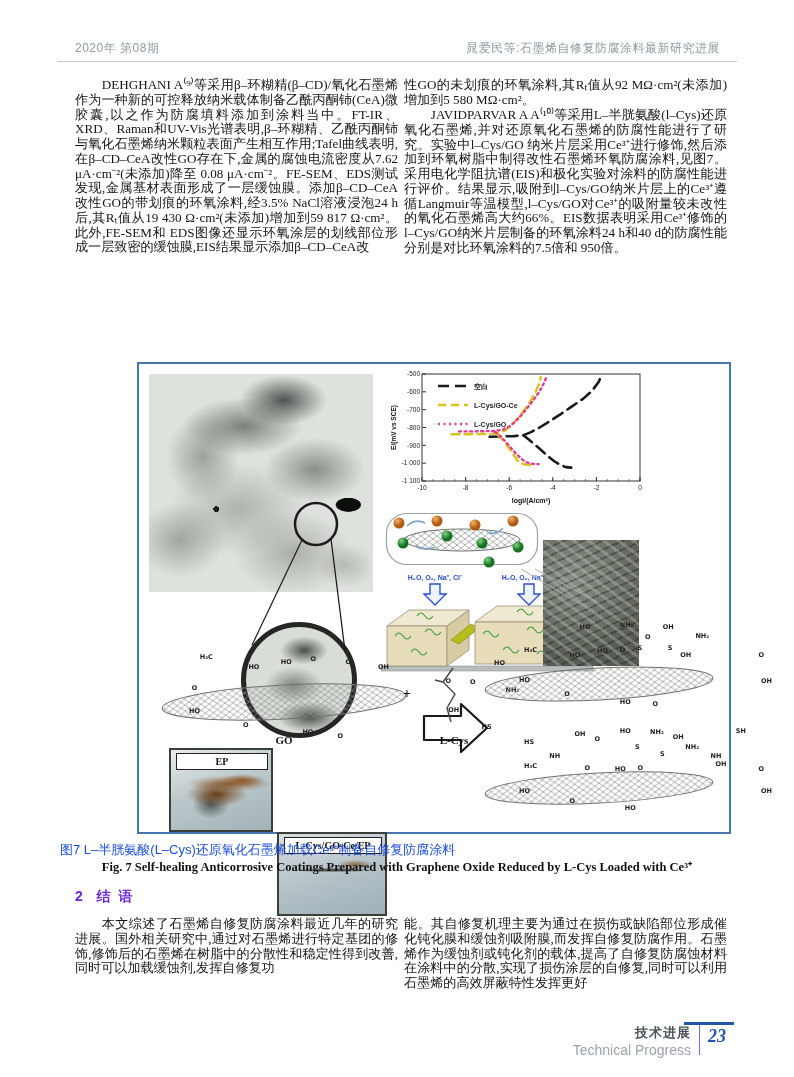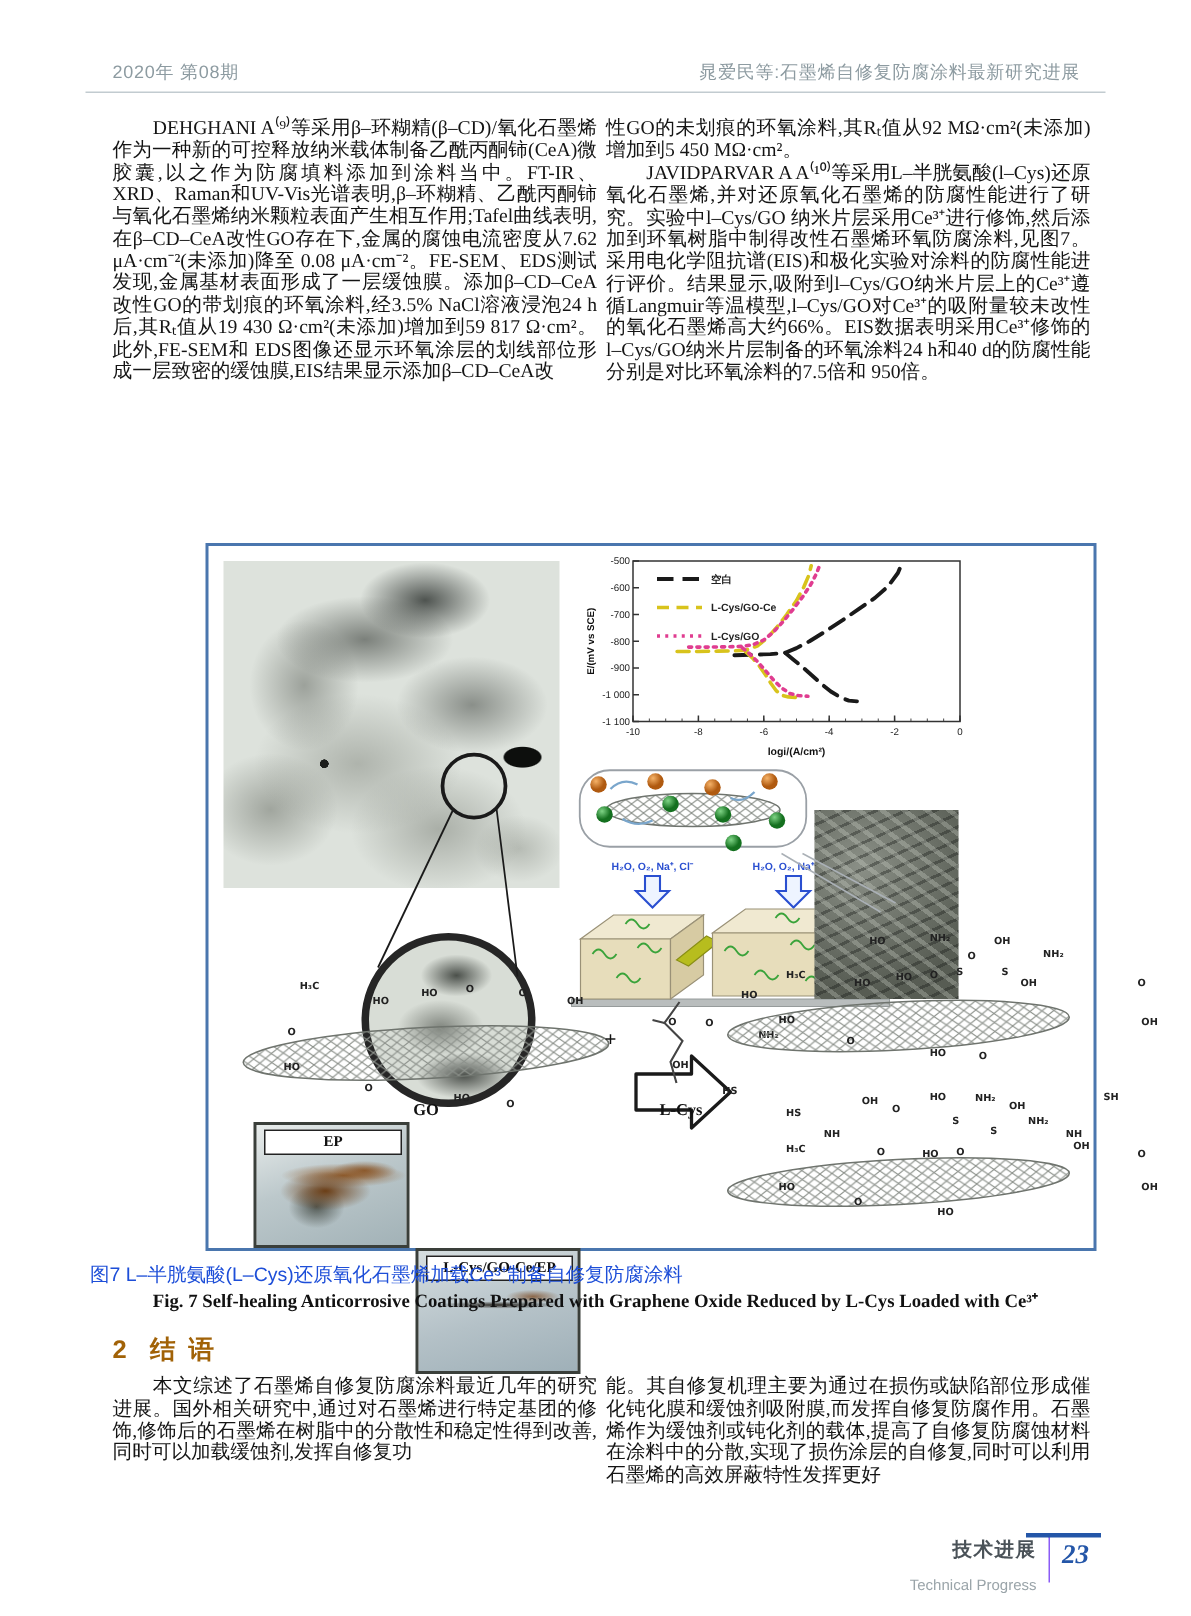--- a/index.html
+++ b/index.html
@@ -53,25 +53,25 @@
   .atom{position:absolute;font-size:6.5px;font-weight:bold;line-height:1;color:#222;
     font-family:"DejaVu Sans",sans-serif;white-space:nowrap;padding-left:40px;}
   .struct{position:absolute;}
   .slabel{position:absolute;text-align:center;font-weight:bold;color:#111;}
   .slabel-cn{font-size:11.5px;font-style:italic;font-family:"Liberation Serif",serif;}
   .slabel-en{font-size:11px;font-family:"Liberation Serif",serif;}
   
   .cap-cn{font-family:"Liberation Sans",sans-serif;font-weight:normal;font-size:13px;color:#1d4ed8;}
   .cap-en{font-family:"Liberation Serif",serif;font-weight:bold;font-size:12.5px;color:#111;text-align:center;}
   
-  .sec{font-family:"Liberation Sans",sans-serif;font-weight:bold;font-size:17px;color:#a16207;letter-spacing:2px;}
+  .sec{font-family:"Liberation Sans",sans-serif;font-weight:bold;font-size:14px;color:#6d28d9;letter-spacing:2px;}
   
   .f-labels{text-align:right;font-family:"Liberation Sans",sans-serif;}
   .f-cn{font-size:13px;font-weight:bold;color:#4a5258;letter-spacing:1px;}
-  .f-en{font-size:10px;color:#9aa4a9;margin-top:10px;}
+  .f-en{font-size:14px;color:#9aa4a9;margin-top:0;}
   .f-bracket{position:relative;border-top:3px solid #2456a8;border-left:1px solid #8b5cf6;
     padding:1px 8px 8px 8px;margin-left:8px;}
   .f-bracket::before{content:'';position:absolute;left:-16px;top:-3px;width:16px;height:3px;background:#2456a8;}
   .f-page{font-style:italic;font-weight:bold;font-size:18px;color:#2456a8;font-family:"Liberation Serif",serif;}
   svg text{font-family:"Liberation Sans",sans-serif;}
 </style>
 </head>
 <body>
 
 <svg width="0" height="0" style="position:absolute">
@@ -92,21 +92,21 @@
         <stop offset="100%" stop-color="#8fc3e8"></stop>
       </radialGradient>
   </defs>
 </svg>
 
 <div class="abs hdr" style="left:75px;top:40px;">2020年  第08期</div>
 <div class="abs hdr" style="right:74px;top:40px;">晁爱民等:石墨烯自修复防腐涂料最新研究进展</div>
 <div class="abs hdr-rule" style="left:57px;right:57px;top:61px;"></div>
 
 <div class="abs para indent" style="left:75px;top:78px;width:323px;">DEHGHANI A⁽⁹⁾等采用β–环糊精(β–CD)/氧化石墨烯作为一种新的可控释放纳米载体制备乙酰丙酮铈(CeA)微胶囊,以之作为防腐填料添加到涂料当中。FT-IR、XRD、Raman和UV-Vis光谱表明,β–环糊精、乙酰丙酮铈与氧化石墨烯纳米颗粒表面产生相互作用;Tafel曲线表明,在β–CD–CeA改性GO存在下,金属的腐蚀电流密度从7.62 μA·cm⁻²(未添加)降至 0.08 μA·cm⁻²。FE-SEM、EDS测试发现,金属基材表面形成了一层缓蚀膜。添加β–CD–CeA改性GO的带划痕的环氧涂料,经3.5% NaCl溶液浸泡24 h后,其Rₜ值从19 430 Ω·cm²(未添加)增加到59 817 Ω·cm²。此外,FE-SEM和 EDS图像还显示环氧涂层的划线部位形成一层致密的缓蚀膜,EIS结果显示添加β–CD–CeA改</div>
-<div class="abs para" style="left:404px;top:78px;width:323px;">性GO的未划痕的环氧涂料,其Rₜ值从92 MΩ·cm²(未添加)增加到5 450 MΩ·cm²。</div>
+<div class="abs para" style="left:404px;top:78px;width:323px;">性GO的未划痕的环氧涂料,其Rₜ值从92 MΩ·cm²(未添加)增加到5 580 MΩ·cm²。</div>
 <div class="abs para indent" style="left:404px;top:108px;width:323px;">JAVIDPARVAR A A⁽¹⁰⁾等采用L–半胱氨酸(l–Cys)还原氧化石墨烯,并对还原氧化石墨烯的防腐性能进行了研究。实验中l–Cys/GO 纳米片层采用Ce³⁺进行修饰,然后添加到环氧树脂中制得改性石墨烯环氧防腐涂料,见图7。采用电化学阻抗谱(EIS)和极化实验对涂料的防腐性能进行评价。结果显示,吸附到l–Cys/GO纳米片层上的Ce³⁺遵循Langmuir等温模型,l–Cys/GO对Ce³⁺的吸附量较未改性的氧化石墨烯高大约66%。EIS数据表明采用Ce³⁺修饰的l–Cys/GO纳米片层制备的环氧涂料24 h和40 d的防腐性能分别是对比环氧涂料的7.5倍和 950倍。</div>
 
 <div class="abs figbox" style="left:137px;top:362px;width:590px;height:468px;">
 
   <div class="abs tem" style="left:10px;top:10px;width:224px;height:218px;"></div>
 
   <div class="abs inset" style="left:102px;top:258px;width:106px;height:106px;"></div>
 
   <svg id="tafel" class="abs" style="left:250px;top:4px;" width="258" height="140" viewBox="0 0 258 140">
       <rect x="33" y="6" width="218" height="107" fill="#fff" stroke="#333" stroke-width="1"></rect>

